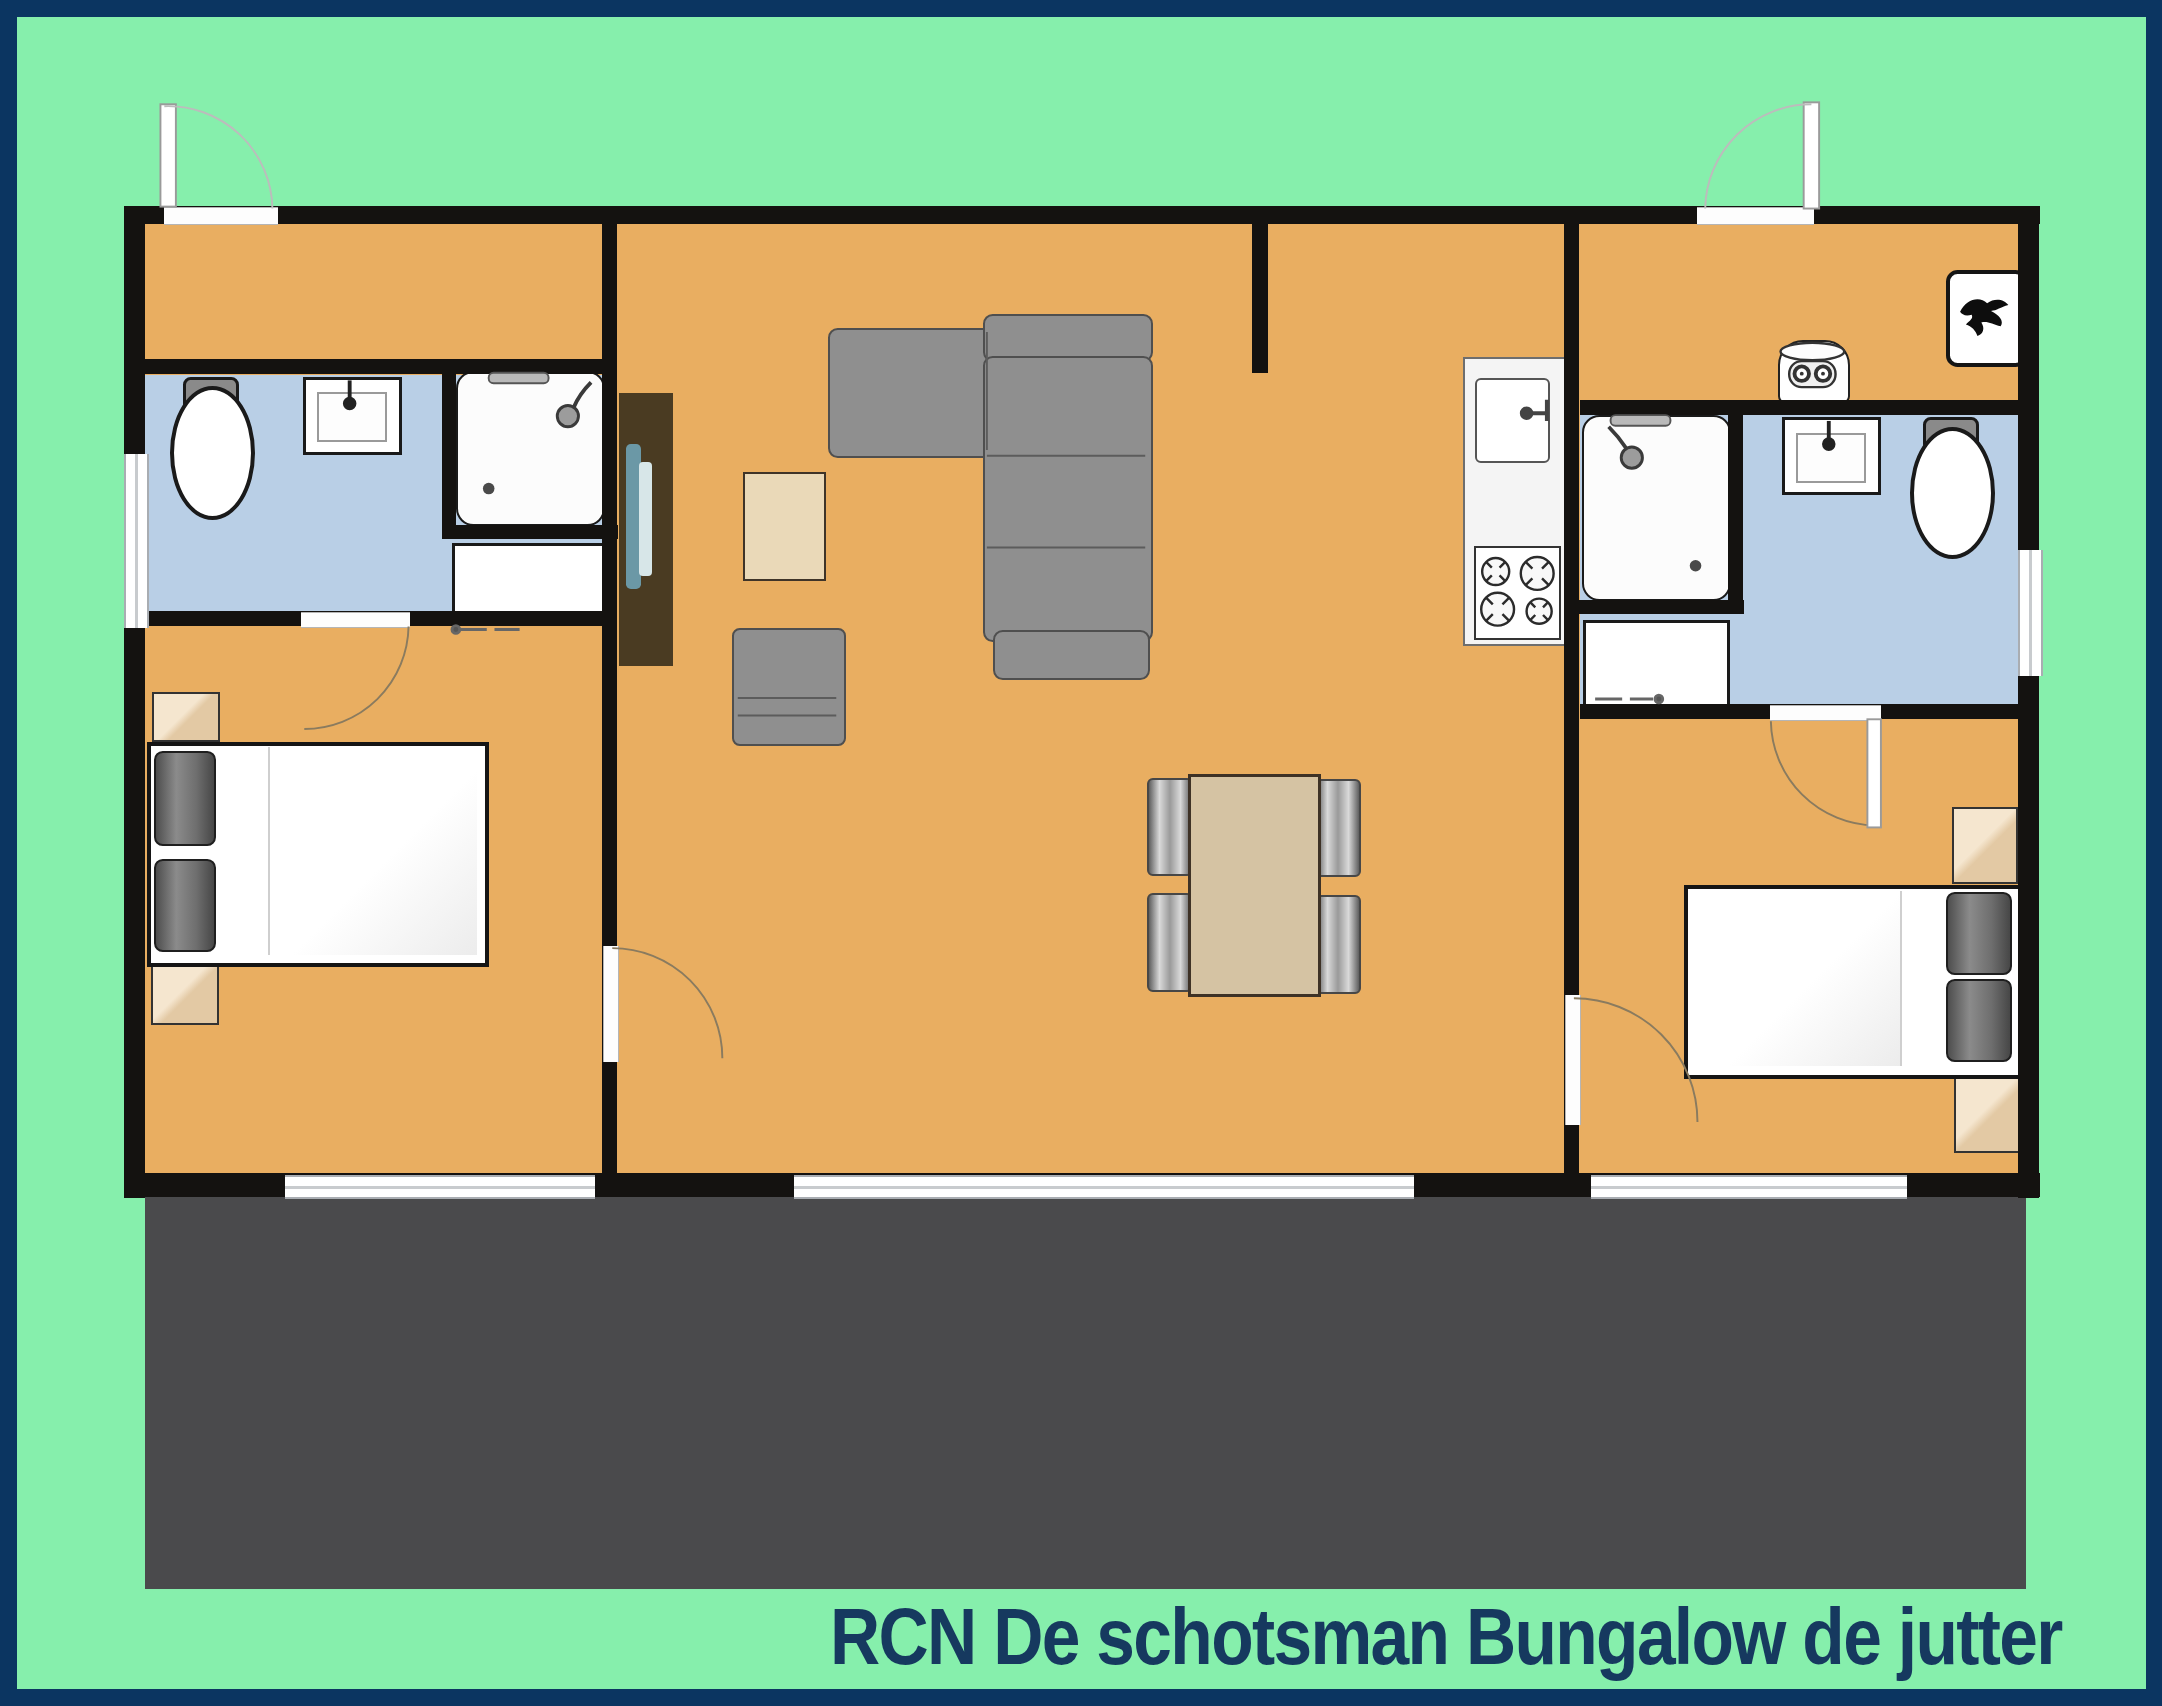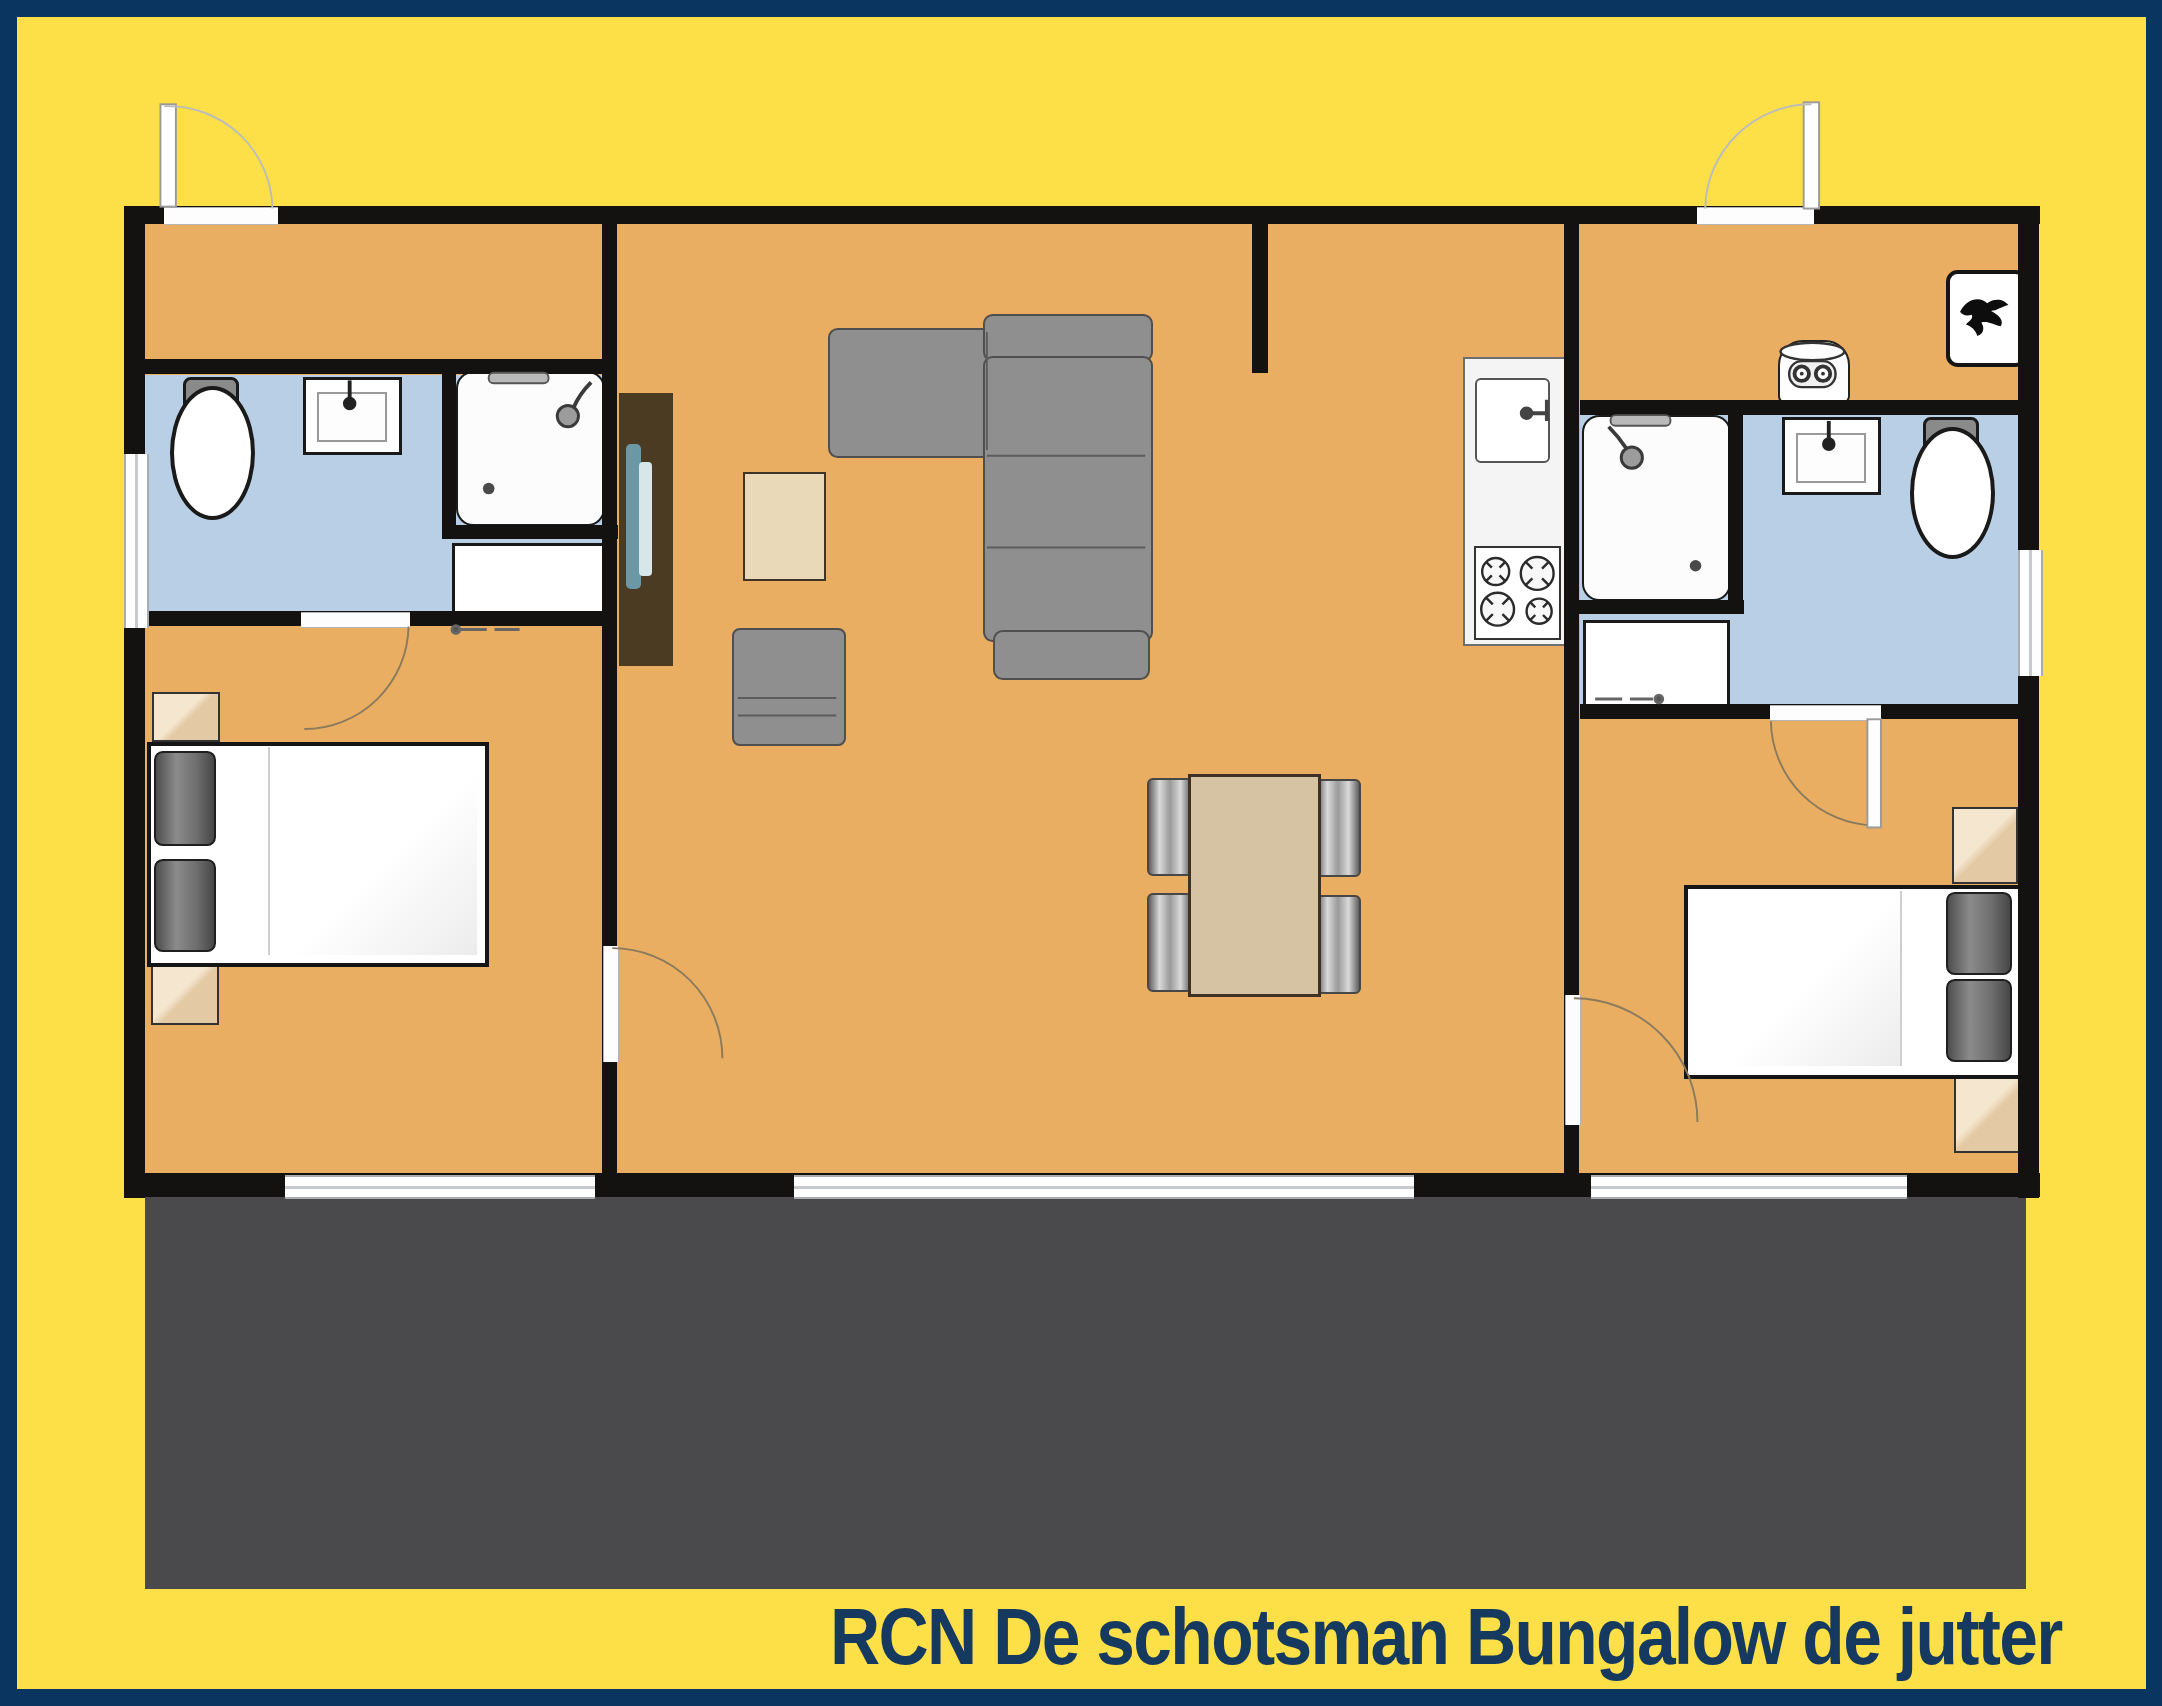--- a/index.html
+++ b/index.html
@@ -1,17 +1,17 @@
 <!DOCTYPE html>
 <html style="--navy: #0b3561; --title-color: #16395f; --floor: #e9ae61; --bath: #b9cfe6; --wall: #141210; --terrace: #4a4a4c; --wood: #d5c3a3; --coffee: #ead9b8; --cabinet: #4a3b22; --tv: #6b98a6; --sofa: #8f8f8f; --tan: #e8d0ae;"><head>
 <meta charset="utf-8">
 <style>
   html,body{margin:0;padding:0;background:#fff;}
   body{font-family:"Liberation Sans", sans-serif;}
-  .stage{position:relative;width:2163px;height:1706px;background:#fde047;overflow:hidden;}
+  .stage{position:relative;width:2163px;height:1706px;background:#86efac;overflow:hidden;}
   .abs{position:absolute;}
   .floor{background:var(--floor,#e9ae61);}
   .bath{background:var(--bath,#b9cfe6);}
   .terrace{background:var(--terrace,#4a4a4c);}
   .wall{background:var(--wall,#141210);z-index:3;}
   .fixture{background:#fff;border:3.9px solid #1a1a1a;z-index:2;}
   .furn{z-index:2;}
   .window-h{background:#fff;border-top:2.9px solid #a9adb2;border-bottom:2.9px solid #a9adb2;z-index:4;}
   .window-h::after{content:"";position:absolute;left:0;right:0;top:44%;height:2.9px;background:#c8cbce;}
   .window-v{background:#fff;border-left:2.9px solid #a9adb2;border-right:2.9px solid #a9adb2;z-index:4;}

